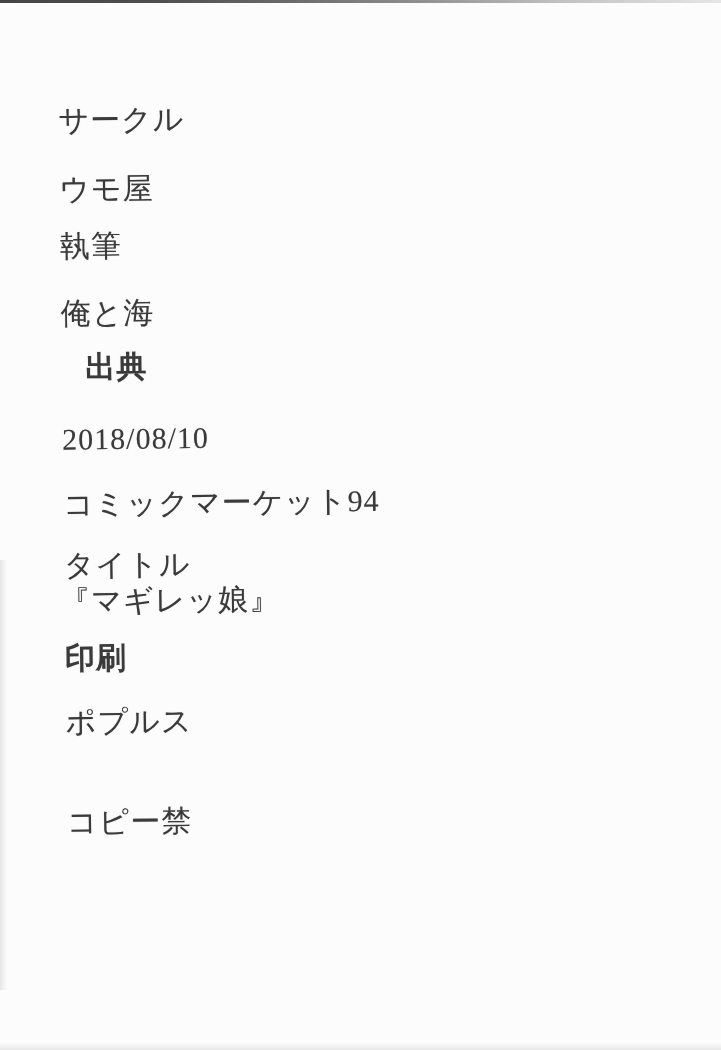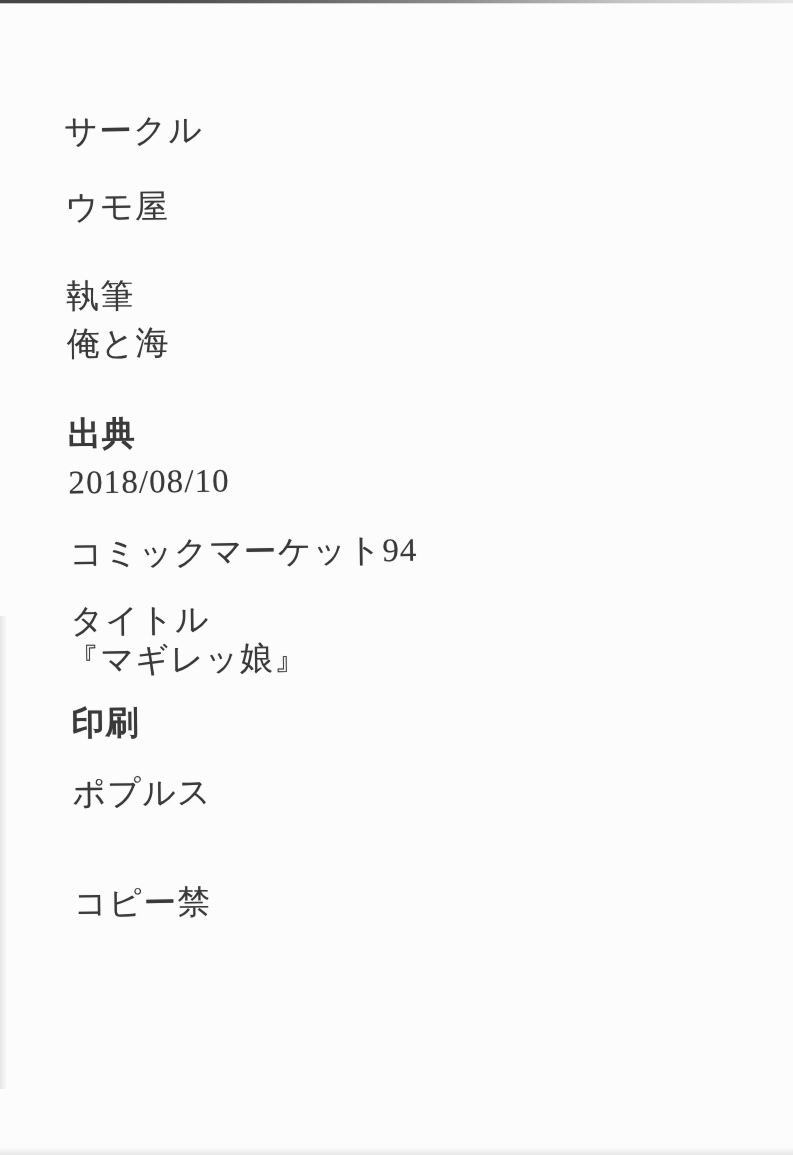--- a/index.html
+++ b/index.html
@@ -52,23 +52,23 @@
     letter-spacing: 1px;
     color: #3a3a3a;
     white-space: nowrap;
     text-shadow: 0 0 1px rgba(70,70,70,0.35);
   }
   .line.bold {
     font-weight: 700;
   }
   .t-circle-label   { top: 101px; }
   .t-circle-name    { top: 170px; }
-  .t-author-label   { top: 227px; margin-top: 24px; }
+  .t-author-label   { top: 227px; }
   .t-author-name    { top: 294px; }
-  .t-source-label   { top: 376px; }
+  .t-source-label   { top: 348px; margin-left: 24px; }
   .t-source-date    { top: 420px; }
   .t-source-event   { top: 485px; }
   .t-title-label    { top: 546px; }
   .t-title-value    { top: 582px; left: 59px; }
   .t-printer-label  { top: 641px; font-family: Liberation Mono, monospace; }
   .t-printer-name   { top: 703px; }
   .t-copy-notice    { top: 803px; }
 </style>
 </head>
 <body>

